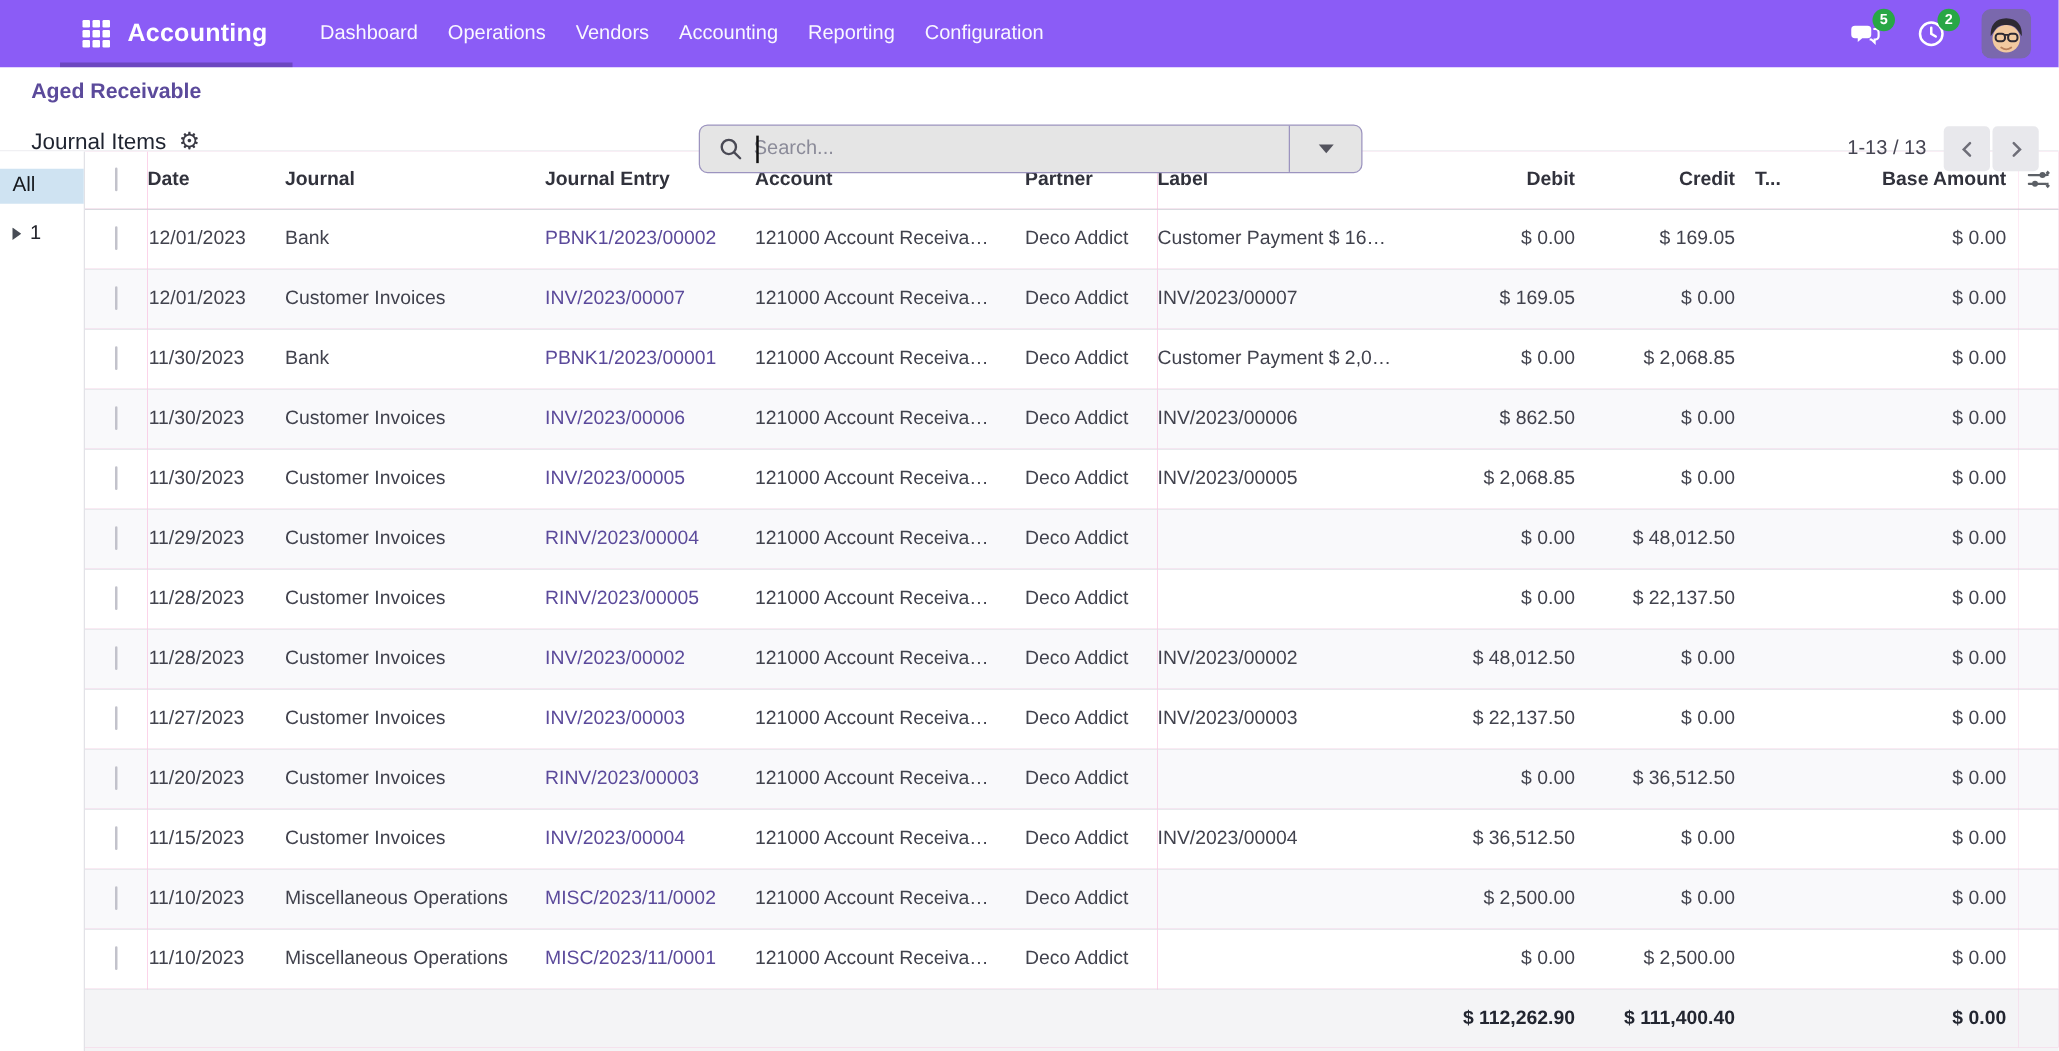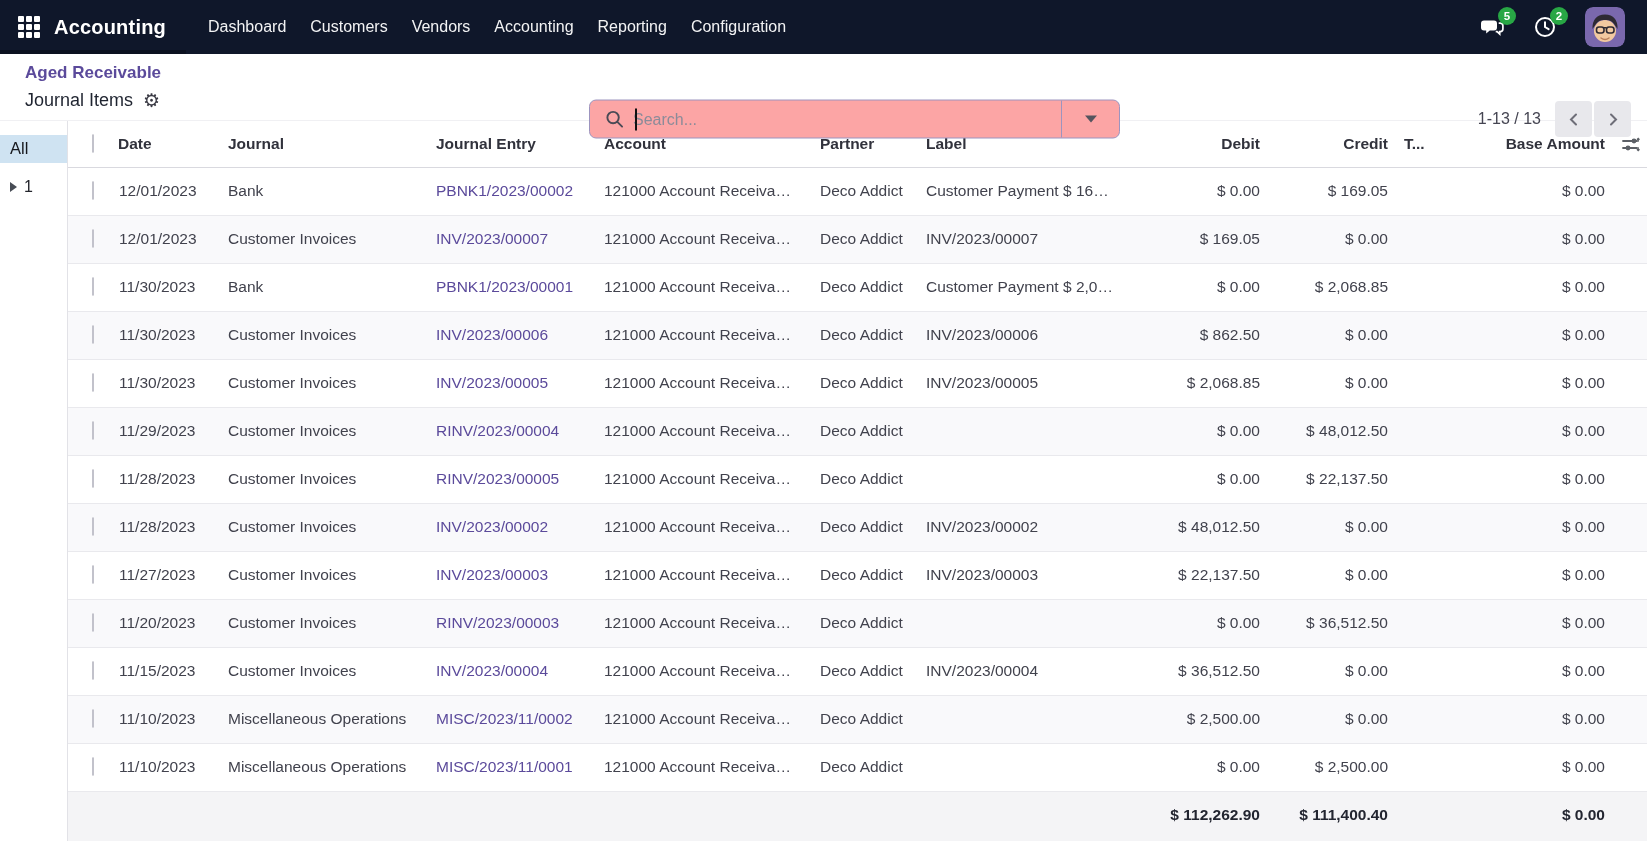--- a/index.html
+++ b/index.html
@@ -7,22 +7,22 @@
     margin: 0; padding: 0;
     width: 1647px; height: 841px;
     overflow: hidden;
     font-family: "Liberation Sans", "DejaVu Sans", sans-serif;
     background: #fff;
     -webkit-font-smoothing: antialiased;
   }
 
   
   .topbar {
-    height: 54px; background: #0f172a; color: #fff;
-    display: flex; align-items: center;
+    height: 54px; background: #8b5cf6; color: #fff;
+    display: flex; align-items: center; padding-left: 48px;
   }
   .brand {
     display: flex; align-items: center; gap: 14px;
     height: 100%; padding: 0 20px 0 18px;
     box-shadow: inset 0 -4px 0 rgba(0,0,0,0.22);
     cursor: pointer;
   }
   .brand-name { font-size: 20px; font-weight: 700; letter-spacing: .2px; }
   .apps-grid { display: grid; grid-template-columns: repeat(3, 6px); grid-gap: 2px; }
   .apps-grid i { width: 6px; height: 6px; background: #fff; border-radius: 1px; display: block; }
@@ -41,28 +41,28 @@
   }
   .avatar { width: 40px; height: 40px; border-radius: 8px; overflow: hidden; cursor: pointer; display: flex; }
 
   
   .control {
     position: relative; height: 67px; background: #fff;
     border-bottom: 1px solid #f0f0f3;
   }
   .breadcrumbs { position: absolute; left: 25px; top: 9px; }
   .breadcrumb-parent { font-size: 17px; font-weight: 600; cursor: pointer; display: inline-block; }
-  .breadcrumb-current { margin-top: 7px; font-size: 18px; color: #1f2430; display: flex; align-items: center; gap: 10px; }
+  .breadcrumb-current { margin-top: 20px; font-size: 18px; color: #1f2430; display: flex; align-items: center; gap: 10px; }
   .gear { font-size: 19px; color: #3a3a44; cursor: pointer; line-height: 1; }
 
   .search-wrap {
     position: absolute; left: 559px; top: 65px; transform: translateY(-50%);
     width: 531px; height: 39px;
     border: 1px solid #9c94bf; border-radius: 7px;
-    display: flex; align-items: stretch; background: #fca5a5; margin-left: 30px;
+    display: flex; align-items: stretch; background: #e5e5e5;
   }
   .search-main { flex: 1; display: flex; align-items: center; position: relative; }
   .search-icon { margin-left: 15px; display: flex; }
   .search-input {
     flex: 1; border: none; outline: none; background: transparent;
     font-size: 16px; color: #333; padding-left: 9px;
     font-family: "Liberation Sans", "DejaVu Sans", sans-serif;
   }
   .search-input::placeholder { color: #8b8b99; opacity: 1; }
   .text-caret { position: absolute; left: 45px; top: 8px; width: 1.5px; height: 22px; background: #111; }
@@ -135,21 +135,21 @@
         <i></i>
         <i></i>
         <i></i>
         <i></i>
         <i></i>
     </span>
     <span class="brand-name">Accounting</span>
   </div>
   <nav class="topnav">
     <span class="nav-item">Dashboard</span>
-    <span class="nav-item">Customers</span>
+    <span class="nav-item">Operations</span>
     <span class="nav-item">Vendors</span>
     <span class="nav-item">Accounting</span>
     <span class="nav-item">Reporting</span>
     <span class="nav-item">Configuration</span>
   </nav>
   <div class="top-right">
     <span class="icon-badge">
       <svg width="25" height="24" viewBox="0 0 24 24">
         <path d="M3.5 5.5 h10 a3 3 0 0 1 3 3 v4 a3 3 0 0 1 -3 3 h-4.2 l-3.6 3 v-3 h-2.2 a3 3 0 0 1 -3 -3 v-4 a3 3 0 0 1 3 -3 z" fill="#ffffff"></path>
         <path d="M18.2 8.2 h1.6 a2.6 2.6 0 0 1 2.6 2.6 v3.2 a2.6 2.6 0 0 1 -2.6 2.6 h-0.6 v2.4 l-2.6-2.4 h-1.4" fill="none" stroke="#ffffff" stroke-width="1.7"></path>

